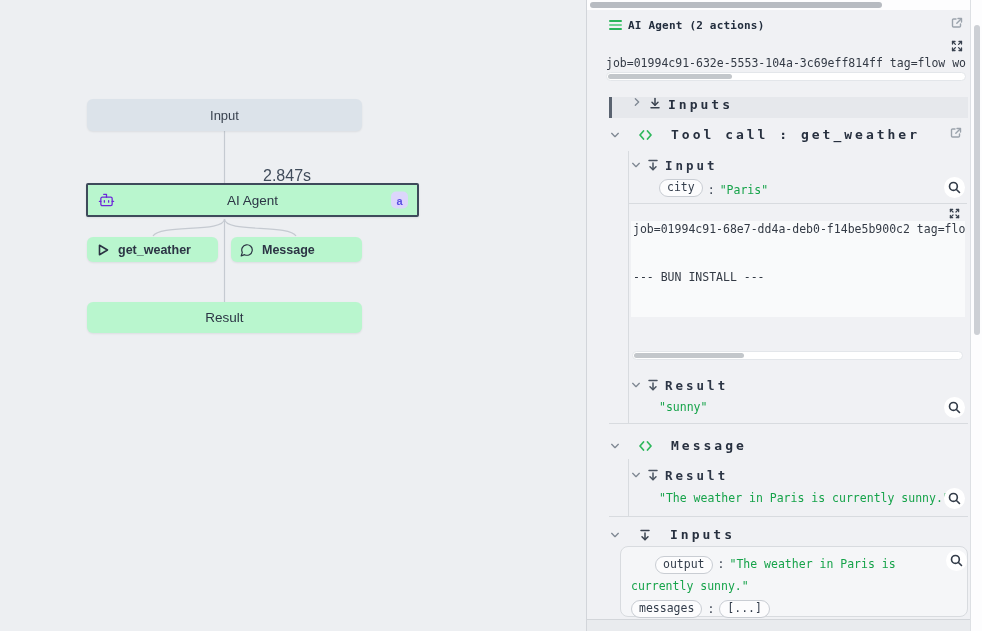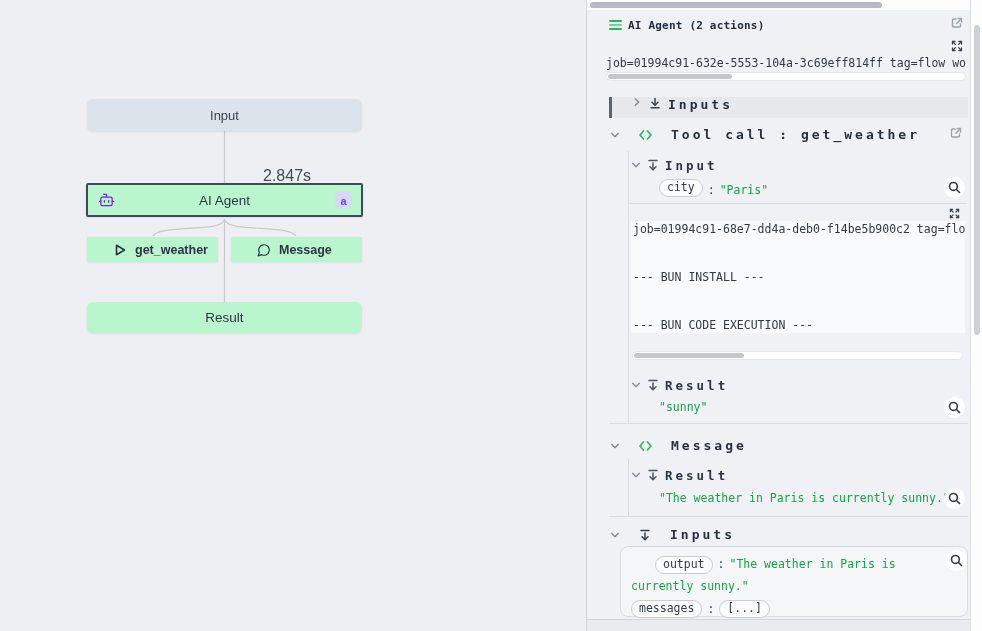--- a/index.html
+++ b/index.html
@@ -7,31 +7,31 @@
   body { font-family: "Liberation Sans", sans-serif; background: #edeff2; position: relative; }
   .screen { position: relative; width: 982px; height: 631px; overflow: hidden; }
 
   
   .canvas { position: absolute; left: 0; top: 0; width: 586px; height: 631px; background: #edeff2; }
   .edges { position: absolute; left: 0; top: 0; pointer-events: none; }
   .node { position: absolute; display: flex; align-items: center; justify-content: center;
           border-radius: 6px; box-shadow: 0 1px 2px rgba(16,24,40,.08); cursor: pointer; }
   .node-input { left: 87px; top: 99px; width: 275px; height: 32px; background: #dce3ea;
                 color: #39424f; font-size: 13px; }
-  .node-agent { left: 86px; top: 183px; width: 277px; height: 34px; background: #b9f6ce;
+  .node-agent { left: 86px; top: 183px; width: 333px; height: 34px; background: #b9f6ce;
                 border: 2px solid #3e4a5b; border-radius: 2px; color: #2c3545; font-size: 13.5px; font-weight: 500; }
   .agent-label { position: absolute; left: 0; right: 0; text-align: center; }
   .agent-bot { position: absolute; left: 10px; top: 50%; transform: translateY(-50%); display: flex; }
   .agent-badge { position: absolute; right: 9px; top: 50%; transform: translateY(-50%);
                  width: 17px; height: 17px; border-radius: 5px; background: #dcd6fb; color: #584ee3;
                  font-size: 11px; font-weight: bold; display: flex; align-items: center; justify-content: center; }
   .duration { position: absolute; left: 263px; top: 167px; width: 100px; text-align: left;
               font-size: 16px; color: #414c5b; }
-  .node-tool { top: 237px; width: 131px; height: 25px; background: #b9f6ce; border-radius: 0;
-               justify-content: flex-start; padding-left: 26px; gap: 8px;
+  .node-tool { top: 237px; width: 131px; height: 25px; background: #b9f6ce; border-radius: 6px;
+               justify-content: flex-start; padding-left: 9px; gap: 8px;
                font-size: 12.5px; font-weight: 700; color: #2c3545; }
   .node-gw { left: 87px; }
   .node-msg { left: 231px; }
   .node-result { left: 87px; top: 302px; width: 275px; height: 31px; background: #b9f6ce;
                  color: #2c3545; font-size: 13.5px; }
 
   
   .divider { position: absolute; left: 586px; top: 0; width: 1px; height: 631px; background: #d2d5da; }
   .panel { position: absolute; left: 587px; top: 0; width: 383px; height: 631px; background: #f0f1f4; overflow: hidden; }
   .mono { font-family: "DejaVu Sans Mono", monospace; }
@@ -288,21 +288,20 @@
         </svg>
       </button>
 
       <div class="logblock">
         <div class="log-line">job=01994c91-68e7-dd4a-deb0-f14be5b900c2 tag=flow</div>
         <div class="log-line"></div>
         <div class="log-line"></div>
         <div class="log-line">--- BUN INSTALL ---</div>
         <div class="log-line"></div>
         <div class="log-line"></div>
-        <div class="log-line">--- BUN CODE EXECUTION ---</div>
       </div>
 
       <div class="pbar pbar2">
           <div class="fill"></div>
         </div>
 
       <div class="sub-header" style="left:2px; top:226px;">
         <span>
           <svg width="10" height="10" viewBox="0 0 12 12" fill="none" stroke="#7f8893" stroke-width="1.6" stroke-linecap="round" stroke-linejoin="round">
               <polyline points="2,4 6,8 10,4"></polyline>

